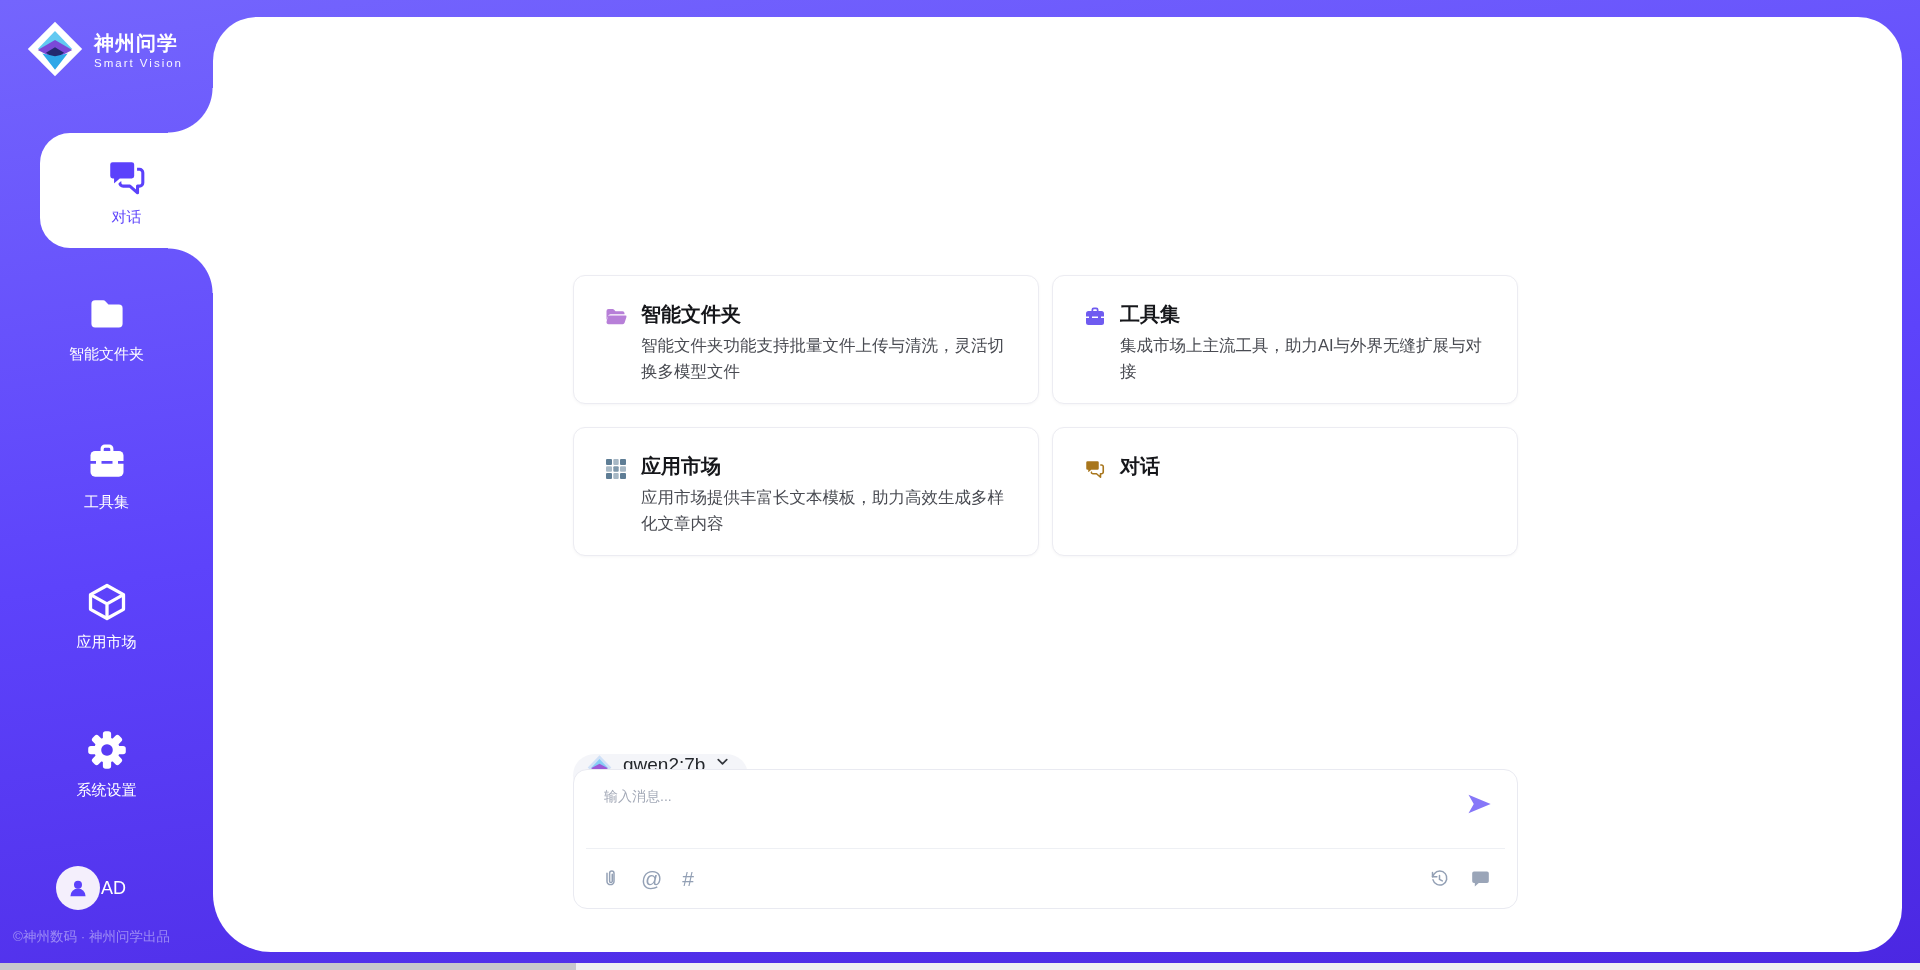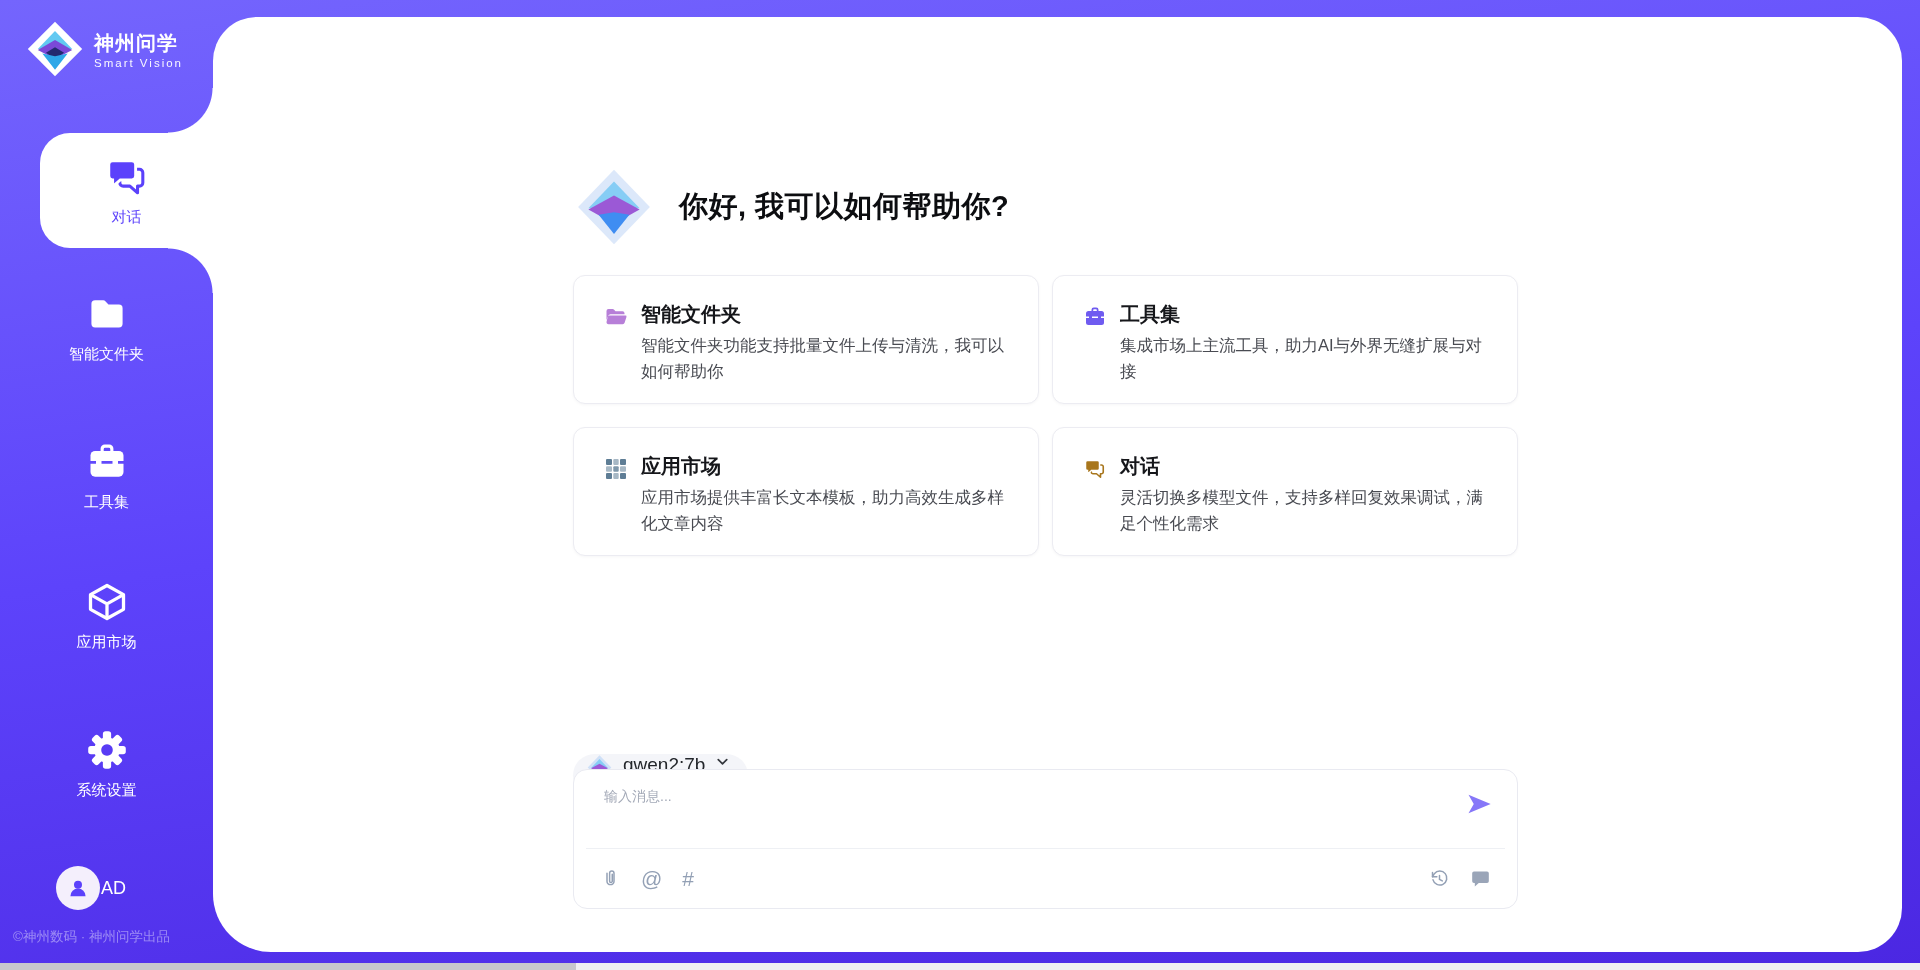--- a/index.html
+++ b/index.html
@@ -164,41 +164,32 @@
         </svg>
       </div>
       <div class="user-name">AD</div>
     </div>
 
     <div class="sidebar-footer">©神州数码 · 神州问学出品</div>
   </div>
 
   <div class="panel">
 
-    <div class="greeting-row">
-      <svg viewBox="0 0 64 64">
-        <polygon points="32,3 60,32 32,61 4,32" fill="#dce8fa"></polygon>
-        <polygon points="32,12 52,33 12,33" fill="#86cdf5"></polygon>
-        <polygon points="32,23 52,34 32,45 12,34" fill="#9b59d6"></polygon>
-        <polygon points="32,36 44,38 32,53 20,38" fill="#3f8df2"></polygon>
-      </svg>
-      <div class="greeting-text">你好, 我可以如何帮助你?</div>
-    </div>
 
     <div class="cards">
 
       <div class="card">
         <span class="card-icon" style="color:#b77fd8">
           <svg viewBox="0 0 24 24" fill="currentColor">
             <path d="M2.5 6 a2 2 0 0 1 2 -2 h4.2 a1.6 1.6 0 0 1 1.2 .55 L11.5 6.2 h7 a2 2 0 0 1 2 2 v1 h-14 a2.4 2.4 0 0 0 -2.2 1.6 L2.5 15 Z"></path>
             <path d="M5.6 10.6 h15.9 a1 1 0 0 1 .95 1.3 l-1.85 5.9 a2 2 0 0 1 -1.9 1.4 H4.5 a2 2 0 0 1 -1.9 -2.6 l1.1 -4.6 a2 2 0 0 1 1.9 -1.4 z"></path>
           </svg>
         </span>
         <div class="card-title">智能文件夹</div>
-        <div class="card-desc">智能文件夹功能支持批量文件上传与清洗，我可以如何帮助你</div>
+        <div class="card-desc">智能文件夹功能支持批量文件上传与清洗，灵活切换多模型文件</div>
       </div>
 
       <div class="card">
         <span class="card-icon" style="color:#6f5bf0">
           <svg viewBox="0 0 48 48" fill="currentColor">
             <path d="M17 14 V9.5 A4.5 4.5 0 0 1 21.5 5 h5 A4.5 4.5 0 0 1 31 9.5 V14 h-3.4 V10 a1.6 1.6 0 0 0 -1.6 -1.6 h-4 A1.6 1.6 0 0 0 20.4 10 v4 z"></path>
             <path d="M6 17 a5 5 0 0 1 5 -5 h26 a5 5 0 0 1 5 5 v6 H6 z"></path>
             <path d="M6 26 h36 v9 a5 5 0 0 1 -5 5 H11 a5 5 0 0 1 -5 -5 z"></path>
             <rect x="12" y="20" width="6" height="9" rx="2.5"></rect>
             <rect x="30" y="20" width="6" height="9" rx="2.5"></rect>
@@ -229,21 +220,20 @@
       <div class="card">
         <span class="card-icon" style="color:#a8761c">
           <svg viewBox="0 0 48 48">
             <g fill="none" stroke="currentColor" stroke-width="3.2" stroke-linejoin="round">
               <path d="M20 16 h17 a3.5 3.5 0 0 1 3.5 3.5 V30 a3.5 3.5 0 0 1 -3.5 3.5 h-2 v7 l-8 -7 H20 a3.5 3.5 0 0 1 -3.5 -3.5 V19.5 A3.5 3.5 0 0 1 20 16 Z"></path>
             </g>
             <path d="M9 7 h20 a4 4 0 0 1 4 4 v12 a4 4 0 0 1 -4 4 H17 l-8 7 v-7 a4 4 0 0 1 -4 -4 V11 a4 4 0 0 1 4 -4 z" fill="currentColor" stroke="#ffffff" stroke-width="3"></path>
           </svg>
         </span>
         <div class="card-title">对话</div>
-        <div class="card-desc">灵活切换多模型文件，支持多样回复效果调试，满足个性化需求</div>
       </div>
     </div>
 
     <div class="model-pill">
       <svg class="model-logo" viewBox="0 0 64 64">
         <polygon points="32,3 60,32 32,61 4,32" fill="#cfe0f7"></polygon>
         <polygon points="32,12 52,33 12,33" fill="#86cdf5"></polygon>
         <polygon points="32,23 52,34 32,45 12,34" fill="#9b59d6"></polygon>
         <polygon points="32,36 44,38 32,53 20,38" fill="#3f8df2"></polygon>
       </svg>

